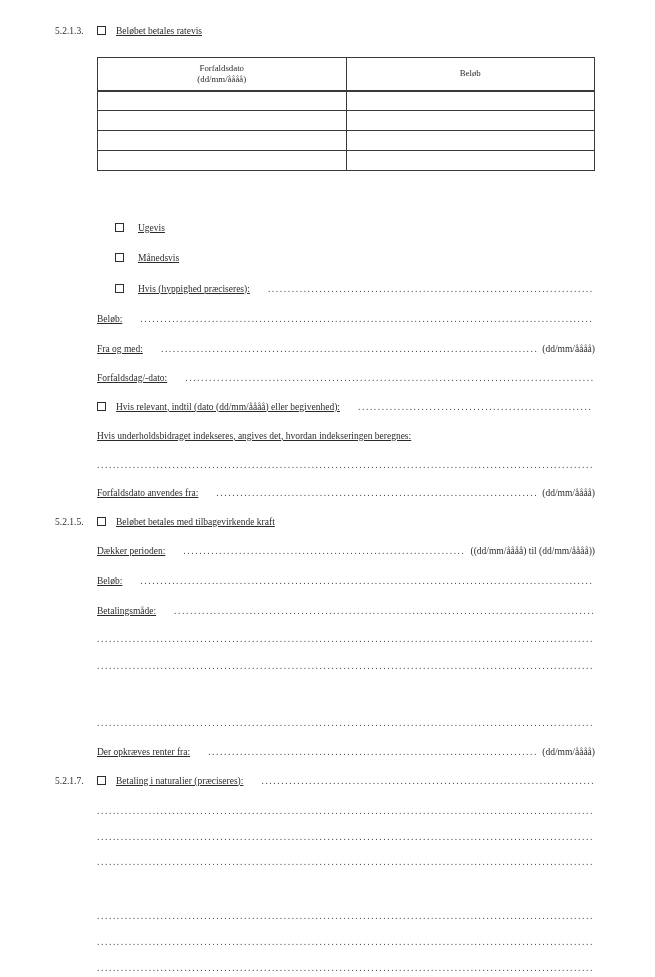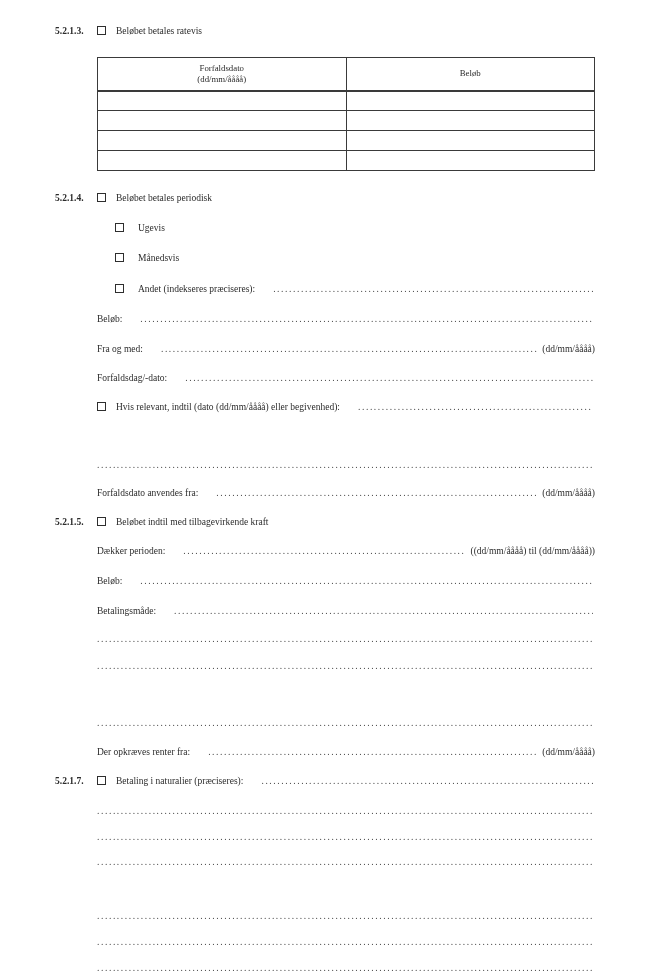--- a/index.html
+++ b/index.html
@@ -15,31 +15,31 @@
   }
   .row {
     position:absolute;
     left:97px; right:60px;
     height:13px;
     display:flex;
     align-items:center;
     white-space:nowrap;
   }
   .row.numbered { left:55px; }
-  .num { flex:none; width:42px;font-weight:bold; }
+  .num { flex:none; width:42px; }
   .cb {
     flex:none;
     width:9px; height:9px;
     border:1.3px solid #2e2e2e;
     margin-right:10px;
     background:#fff;
   }
   .sub { padding-left:18px; }
   .sub .cb { margin-right:14px; }
-  .label { flex:none; margin-right:18px; }
+  .label { flex:none; margin-right:18px;text-decoration:underline; }
   .dots {
     flex:1 1 auto;
     overflow:hidden;
     white-space:nowrap;
     letter-spacing:1.6px;
     color:#3a3a3a;
     margin-right:2px;
   }
   .suffix { flex:none; margin-left:3px; }
   .ftable {
@@ -94,39 +94,34 @@
           <td></td>
           <td></td>
         </tr>
       <tr>
           <td></td>
           <td></td>
         </tr>
     </tbody>
   </table>
 
-  <div class="row numbered" style="top:191px">
-    <span class="num">5.2.1.4.</span>
-    <span class="cb"></span>
-    <span class="label">Beløbet betales periodisk</span>
-  </div>
 
   <div class="row sub" style="top:251px">
     <span class="cb"></span>
     <span class="label">Månedsvis</span>
   </div>
 
   <div class="row sub" style="top:221px">
     <span class="cb"></span>
     <span class="label">Ugevis</span>
   </div>
 
   <div class="row sub" style="top:282px">
     <span class="cb"></span>
-    <span class="label">Andet (indekseres præciseres):</span>
+    <span class="label">Hvis (hyppighed præciseres):</span>
     <span class="dots">................................................................................................................................................................................................................................................................................................................................................................................................................</span>
   </div>
 
   <div class="row" style="top:312px">
     <span class="label">Beløb:</span>
     <span class="dots">................................................................................................................................................................................................................................................................................................................................................................................................................</span>
   </div>
 
   <div class="row" style="top:342px">
     <span class="label">Fra og med:</span>
@@ -138,35 +133,38 @@
     <span class="label">Forfaldsdag/-dato:</span>
     <span class="dots">................................................................................................................................................................................................................................................................................................................................................................................................................</span>
   </div>
 
   <div class="row" style="top:400px">
     <span class="cb"></span>
     <span class="label">Hvis relevant, indtil (dato (dd/mm/åååå) eller begivenhed):</span>
     <span class="dots">................................................................................................................................................................................................................................................................................................................................................................................................................</span>
   </div>
 
+  <div class="row" style="top:429px">
+    <span class="label">Hvis underholdsbidraget indekseres, angives det, hvordan indekseringen beregnes:</span>
+  </div>
 
   <div class="row" style="top:458px">
     <span class="dots">................................................................................................................................................................................................................................................................................................................................................................................................................</span>
   </div>
 
   <div class="row" style="top:486px">
     <span class="label">Forfaldsdato anvendes fra:</span>
     <span class="dots">................................................................................................................................................................................................................................................................................................................................................................................................................</span>
     <span class="suffix">(dd/mm/åååå)</span>
   </div>
 
   <div class="row numbered" style="top:515px">
     <span class="num">5.2.1.5.</span>
     <span class="cb"></span>
-    <span class="label">Beløbet indtil med tilbagevirkende kraft</span>
+    <span class="label">Beløbet betales med tilbagevirkende kraft</span>
   </div>
 
   <div class="row" style="top:544px">
     <span class="label">Dækker perioden:</span>
     <span class="dots">................................................................................................................................................................................................................................................................................................................................................................................................................</span>
     <span class="suffix">((dd/mm/åååå) til (dd/mm/åååå))</span>
   </div>
 
   <div class="row" style="top:574px">
     <span class="label">Beløb:</span>

